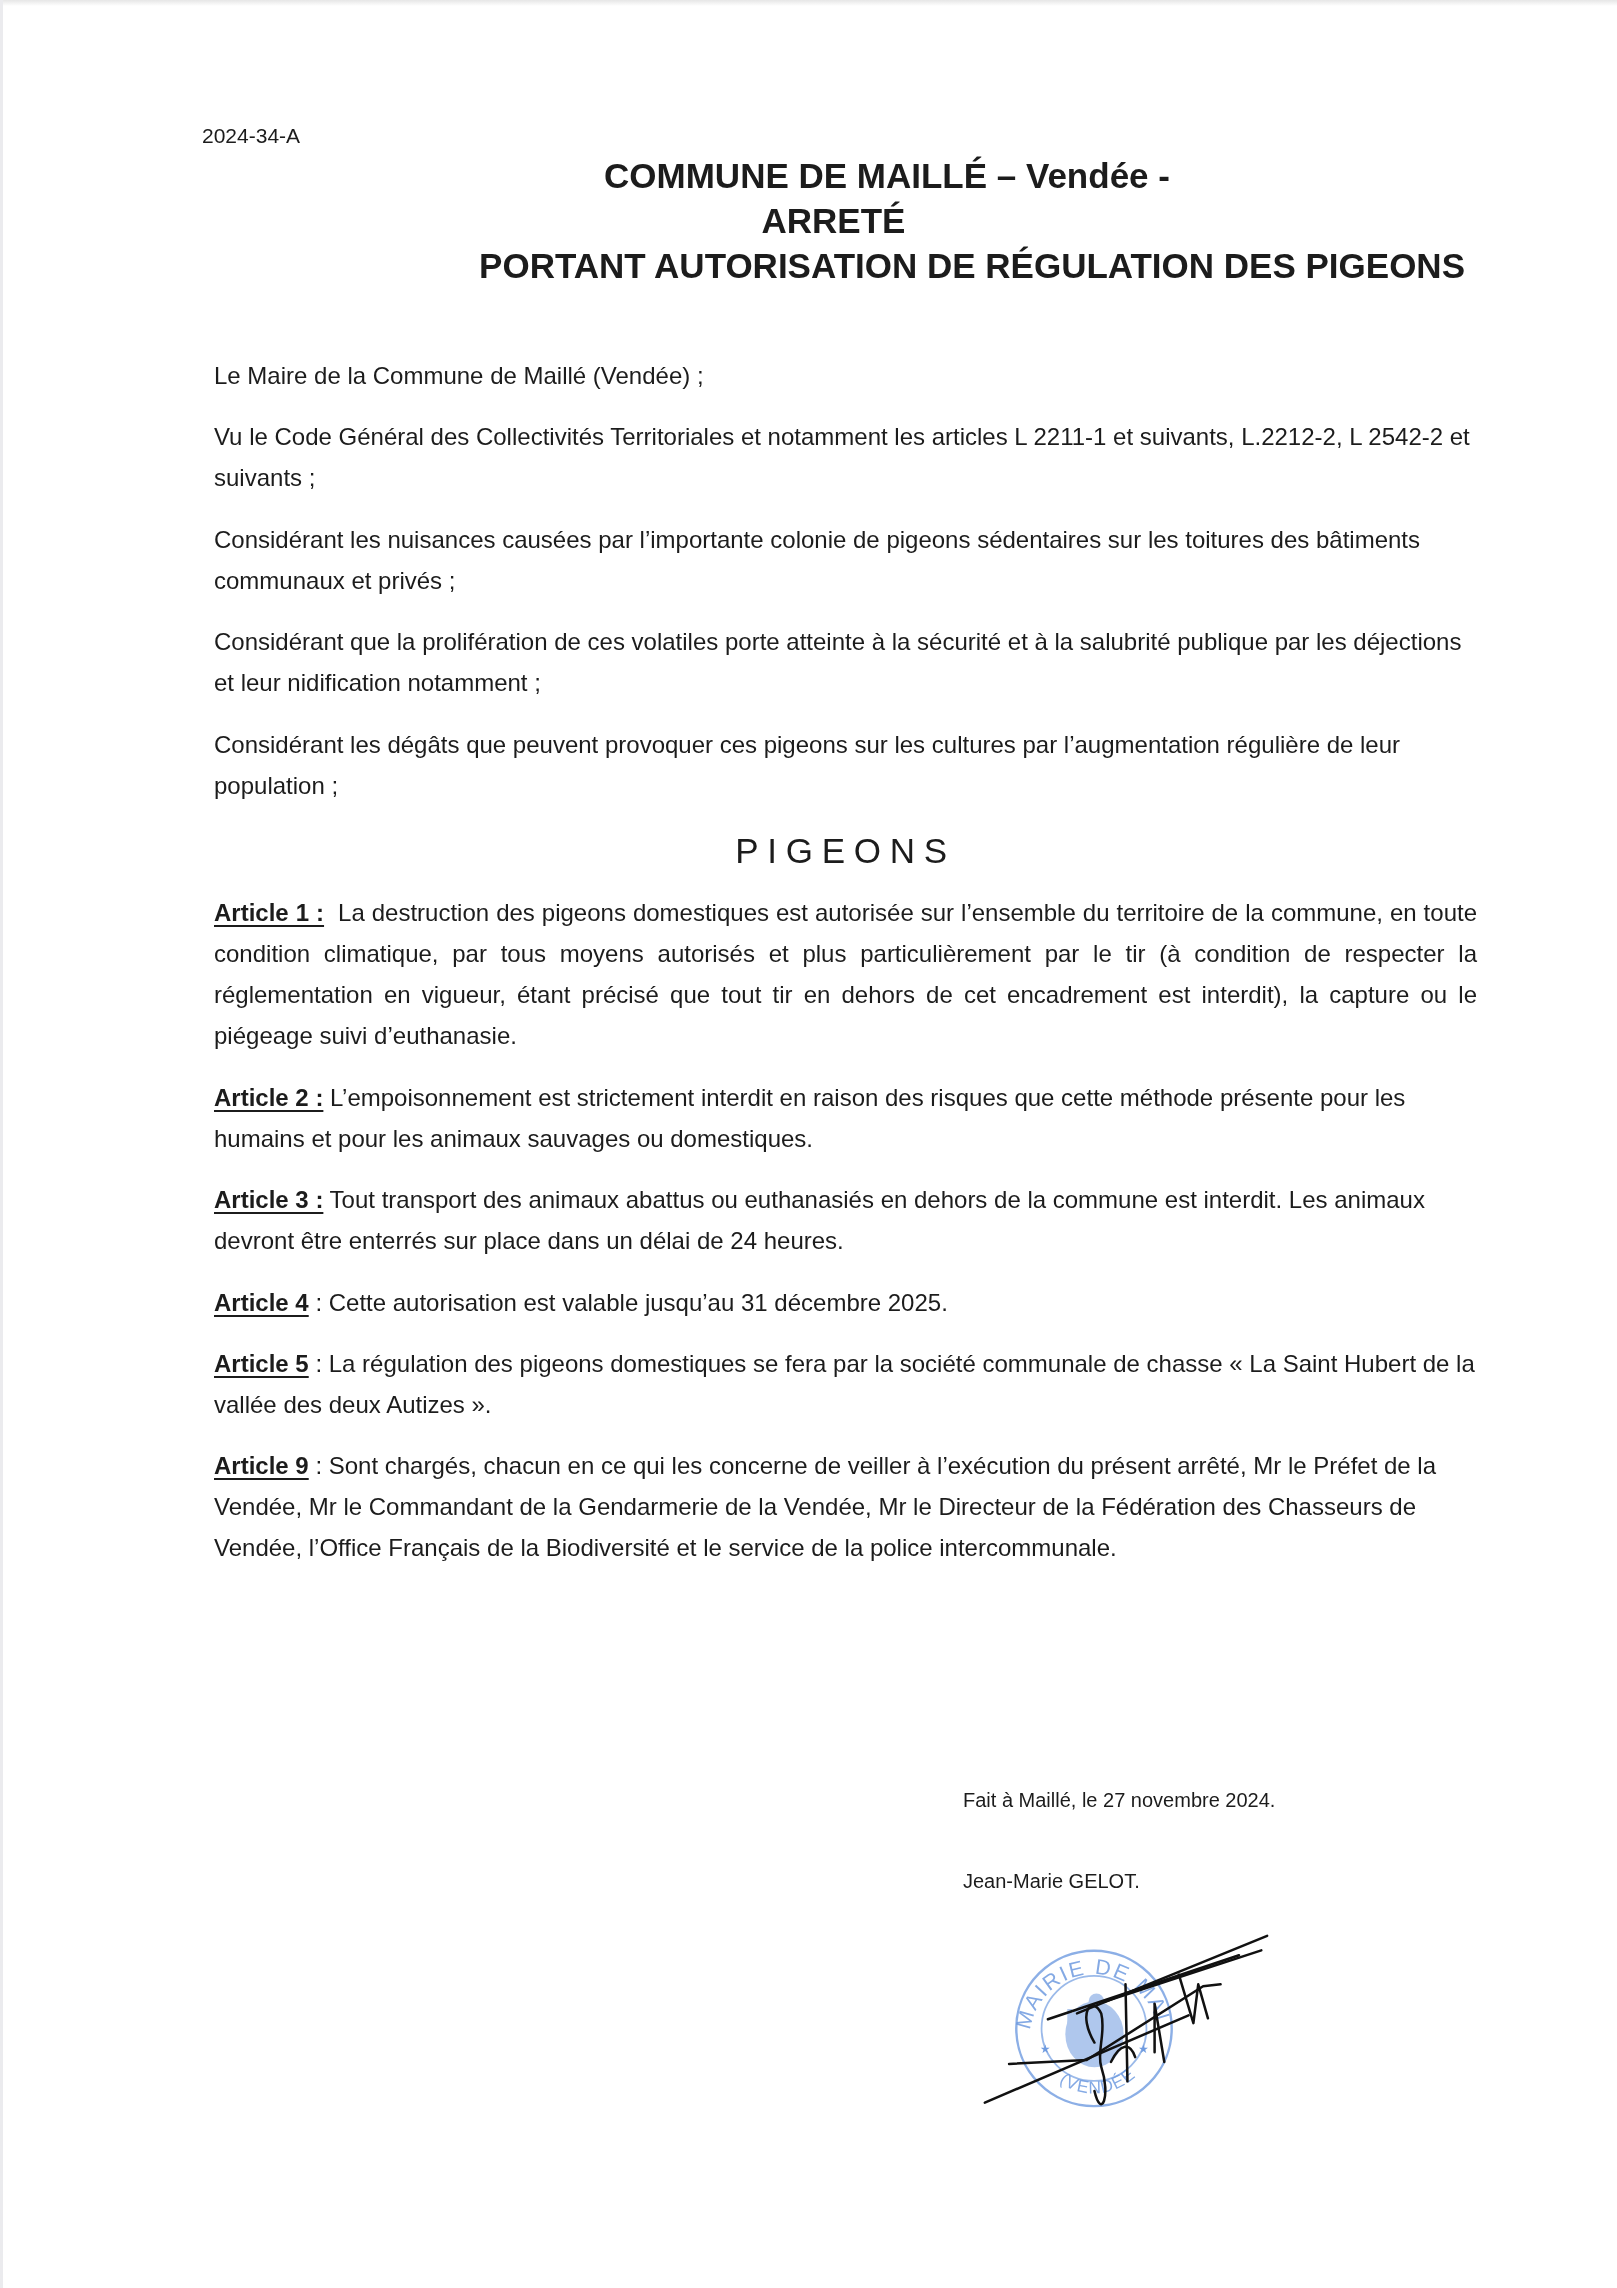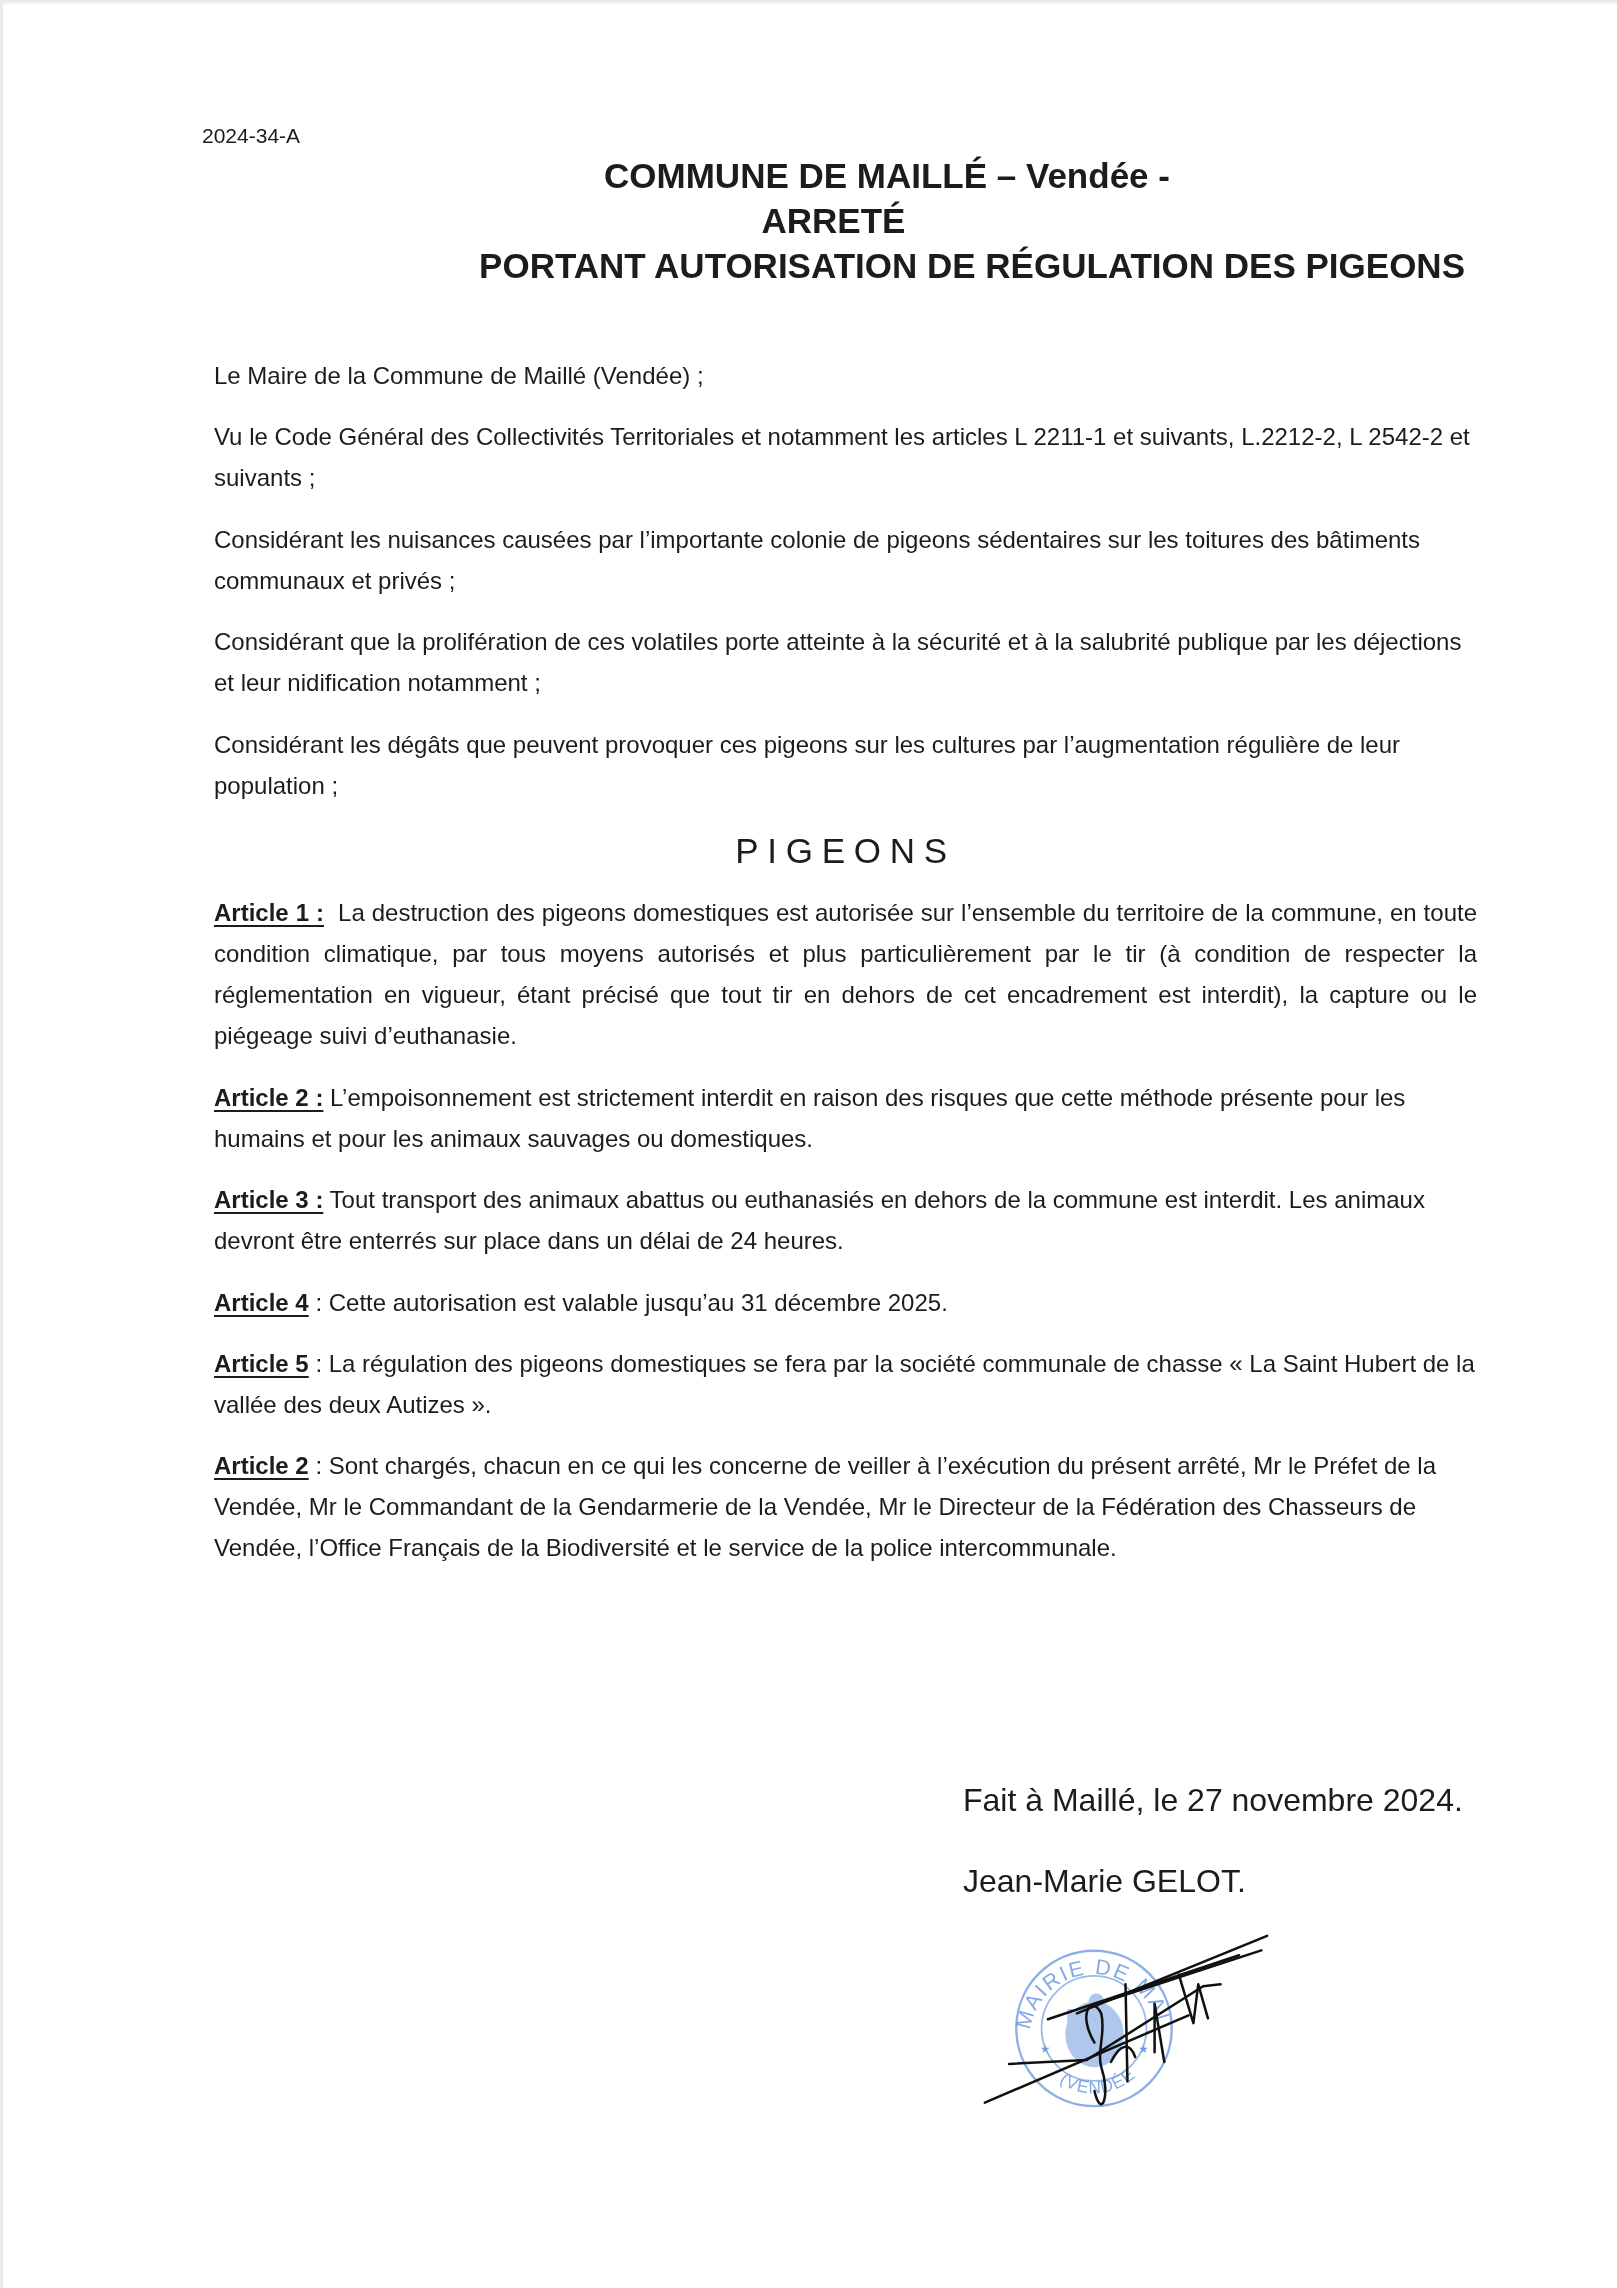--- a/index.html
+++ b/index.html
@@ -80,21 +80,21 @@
     }
     .article-label {
       font-weight: bold;
       text-decoration: underline;
       text-underline-offset: 3.9px;
     }
     .signature-block {
       position: absolute;
       left: 963px;
       top: 1780px;
-      font-size: 32px;
+      font-size: 20px;
       line-height: 40px;
     }
     .sig-gap { height: 41px; }
     .stamp {
       position: absolute;
       left: 1009px;
       top: 1941px;
       width: 170px;
       height: 170px;
     }
@@ -145,21 +145,21 @@
     </p>
     <p class="para">
       <span class="article-label">Article 4</span>
       <span>: Cette autorisation est valable jusqu’au 31 décembre 2025.</span>
     </p>
     <p class="para">
       <span class="article-label">Article 5</span>
       <span>: La régulation des pigeons domestiques se fera par la société communale de chasse « La Saint Hubert de la vallée des deux Autizes ».</span>
     </p>
     <p class="para">
-      <span class="article-label">Article 2</span>
+      <span class="article-label">Article 9</span>
       <span>: Sont chargés, chacun en ce qui les concerne de veiller à l’exécution du présent arrêté, Mr le Préfet de la Vendée, Mr le Commandant de la Gendarmerie de la Vendée, Mr le Directeur de la Fédération des Chasseurs de Vendée, l’Office Français de la Biodiversité et le service de la police intercommunale.</span>
     </p>
   </div>
 </div>
 
 <div class="signature-block">
   <div>Fait à Maillé, le 27 novembre 2024.</div>
   <div class="sig-gap"></div>
   <div>Jean-Marie GELOT.</div>
 </div>

